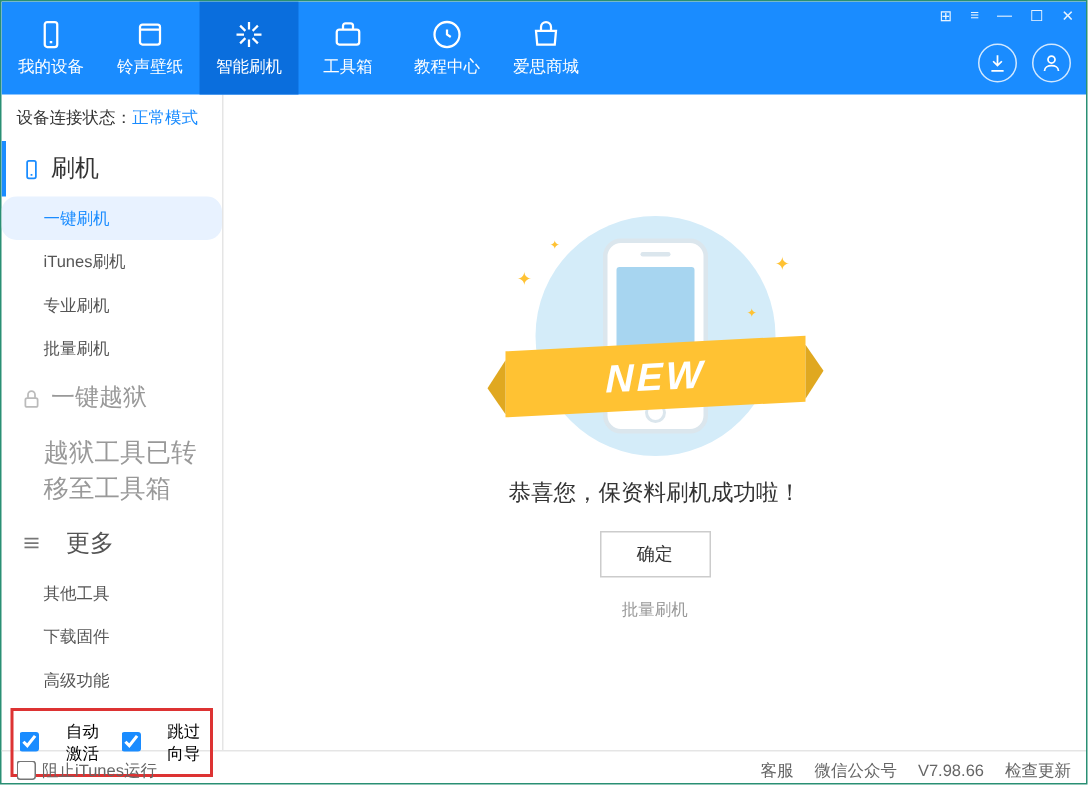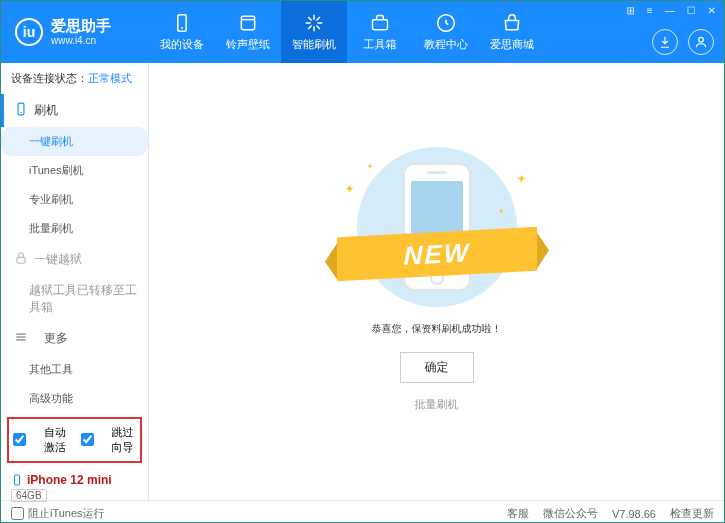--- a/index.html
+++ b/index.html
@@ -17,65 +17,58 @@
 .nav-label { font-size: 11px; }
 .top-right { position: absolute; right: 6px; top: 4px; display: flex; gap: 8px; font-size: 10px; opacity: 0.9; }
 .win-btn { cursor: pointer; padding: 0 2px; }
 .round-btns { position: absolute; right: 10px; bottom: 8px; display: flex; gap: 10px; }
 .round-btn { width: 26px; height: 26px; border: 1.5px solid rgba(255,255,255,0.8); border-radius: 50%; display: flex; align-items: center; justify-content: center; cursor: pointer; }
 .main { display: flex; height: 437px; }
 .sidebar { width: 148px; border-right: 1px solid #e5e5e5; display: flex; flex-direction: column; }
 .conn-status { padding: 8px 10px; font-size: 11px; color: #333; }
 .conn-mode { color: #1a8cff; margin-top: 13px; }
 .section { }
-.section-header { display: flex; align-items: flex-start; gap: 6px; padding: 8px 10px; font-size: 12px; color: #333; border-left: 3px solid #1a8cff; cursor: pointer; font-family: Liberation Mono, monospace; }
+.section-header { display: flex; align-items: center; gap: 6px; padding: 8px 10px; font-size: 16px; color: #333; border-left: 3px solid #1a8cff; cursor: pointer; font-family: Liberation Mono, monospace; }
 .section-header.gray { border-left: 3px solid transparent; color: #999; }
 .section-header.more { border-left: 3px solid transparent; color: #555; gap: 16px; }
 .sub-item { padding: 7px 10px 7px 28px; font-size: 11px; color: #555; cursor: pointer; }
 .sub-item.active { background: #e8f2ff; color: #1a8cff; border-radius: 10px; }
-.sub-note { padding: 6px 10px 6px 28px; font-size: 12px; color: #999; line-height: 1.4; }
+.sub-note { padding: 6px 10px 6px 28px; font-size: 17px; color: #999; line-height: 1.4; }
 .checkbox-row { border: 2px solid #d33; margin: 4px 6px; padding: 6px 4px; display: flex; gap: 12px; font-size: 11px; }
 .checkbox-row label { display: flex; align-items: center; gap: 18px; cursor: pointer; }
 .checkbox-row input { accent-color: #1a8cff; cursor: pointer; }
 .device-box { padding: 6px 10px; }
 .device-name { color: #b91c1c; font-weight: bold; font-size: 12px; display: flex; align-items: center; gap: 4px; }
 .device-storage { display: inline-block; border: 1px solid #ccc; padding: 0 4px; font-size: 10px; color: #666; border-radius: 2px; margin-top: 2px; }
 .content { flex: 1; display: flex; flex-direction: column; align-items: center; justify-content: center; position: relative; }
 .illustration { width: 220px; height: 150px; position: relative; margin-bottom: 20px; }
 .circle-bg { width: 160px; height: 160px; background: #d4ecf9; border-radius: 50%; position: absolute; left: 30px; top: -5px; }
 .phone { width: 70px; height: 130px; background: #fff; border: 3px solid #dbe6ed; border-radius: 12px; position: absolute; left: 75px; top: 10px; }
 .phone::before { content: ''; position: absolute; top: 6px; left: 50%; transform: translateX(-50%); width: 20px; height: 3px; background: #dbe6ed; border-radius: 2px; }
 .phone::after { content: ''; position: absolute; bottom: 4px; left: 50%; transform: translateX(-50%); width: 10px; height: 10px; border: 2px solid #dbe6ed; border-radius: 50%; }
 .phone-screen { position: absolute; top: 16px; left: 6px; right: 6px; bottom: 20px; background: #a7d5f0; border-radius: 2px; }
 .banner { position: absolute; left: 10px; top: 80px; width: 200px; height: 44px; background: #ffc233; transform: skewY(-3deg); display: flex; align-items: center; justify-content: center; }
 .banner-text { font-size: 26px; font-weight: 900; color: #fff; font-style: italic; letter-spacing: 2px; }
 .banner::before, .banner::after { content: ''; position: absolute; width: 0; height: 0; border-style: solid; }
 .banner::before { left: -12px; top: 6px; border-width: 18px 12px 18px 0; border-color: transparent #e0a820 transparent transparent; }
 .banner::after { right: -12px; top: 6px; border-width: 18px 0 18px 12px; border-color: transparent transparent transparent #e0a820; }
 .star { position: absolute; color: #ffc233; font-size: 12px; }
-.success-text { font-size: 10px; color: #333; margin-bottom: 16px; }
+.success-text { font-size: 15px; color: #333; margin-bottom: 16px; }
 .confirm-btn { padding: 6px 24px; border: 1px solid #ccc; background: #fff; font-size: 12px; cursor: pointer; color: #333; }
 .log-link { margin-top: 14px; font-size: 11px; color: #999; cursor: pointer; }
 .footer { height: 26px; border-top: 1px solid #e5e5e5; display: flex; align-items: center; padding: 0 10px; font-size: 11px; color: #666; justify-content: space-between; }
 .footer-left { display: flex; align-items: center; gap: 4px; }
 .footer-right { display: flex; align-items: center; gap: 14px; }
 .footer-item { cursor: pointer; }
 svg { display: block; }
 </style>
 </head>
 <body>
 
 <div class="topbar">
-  <div class="brand">
-    <div class="brand-logo">iu</div>
-    <div class="brand-text">
-      <span class="brand-title">爱思助手</span>
-      <span class="brand-url">www.i4.cn</span>
-    </div>
-  </div>
   <div class="nav" id="nav">
       <div class="nav-item">
         <div class="nav-icon">
           <svg width="20" height="20" viewBox="0 0 24 24" fill="none" stroke="#fff" stroke-width="1.8">
             <rect x="7" y="2" width="10" height="20" rx="2"></rect>
             <line x1="11" y1="18" x2="13" y2="18"></line>
           </svg>
         </div>
         <span class="nav-label">我的设备</span>
       </div>
@@ -179,20 +172,21 @@
       <div class="section-header more">
         <svg width="14" height="14" viewBox="0 0 24 24" fill="none" stroke="#777" stroke-width="2">
             <line x1="4" y1="7" x2="20" y2="7"></line>
             <line x1="4" y1="12" x2="20" y2="12"></line>
             <line x1="4" y1="17" x2="20" y2="17"></line>
           </svg>
         <span>更多</span>
       </div>
       <div id="more-items">
           <div class="sub-item">其他工具</div>
+          <div class="sub-item">下载固件</div>
           <div class="sub-item">高级功能</div>
         </div>
     </div>
     <div style="flex:1"></div>
     <div class="checkbox-row">
       <label>
           <input type="checkbox" checked="" style="">
           <span>自动激活</span>
         </label>
       <label>

